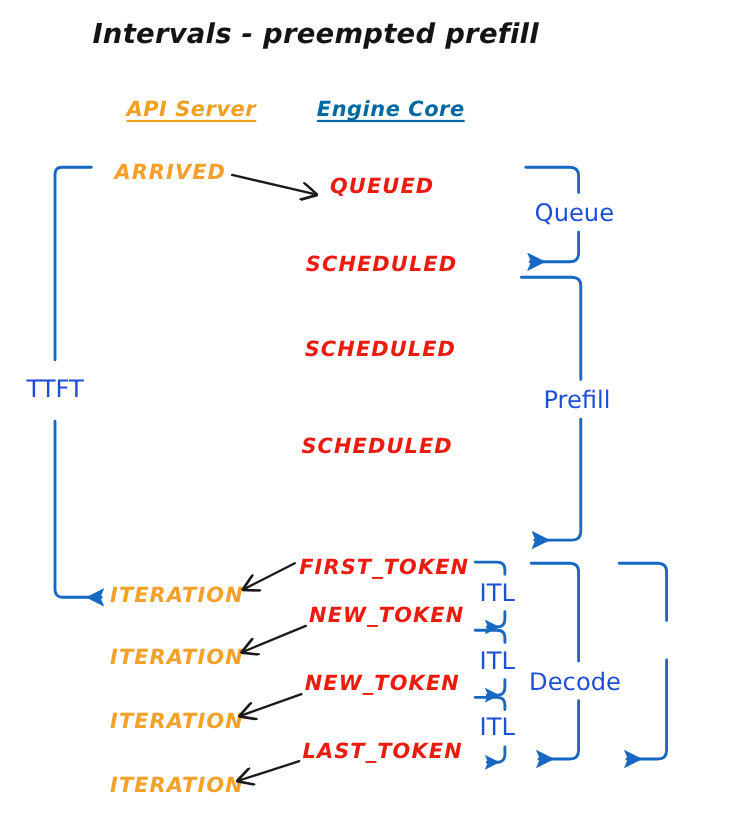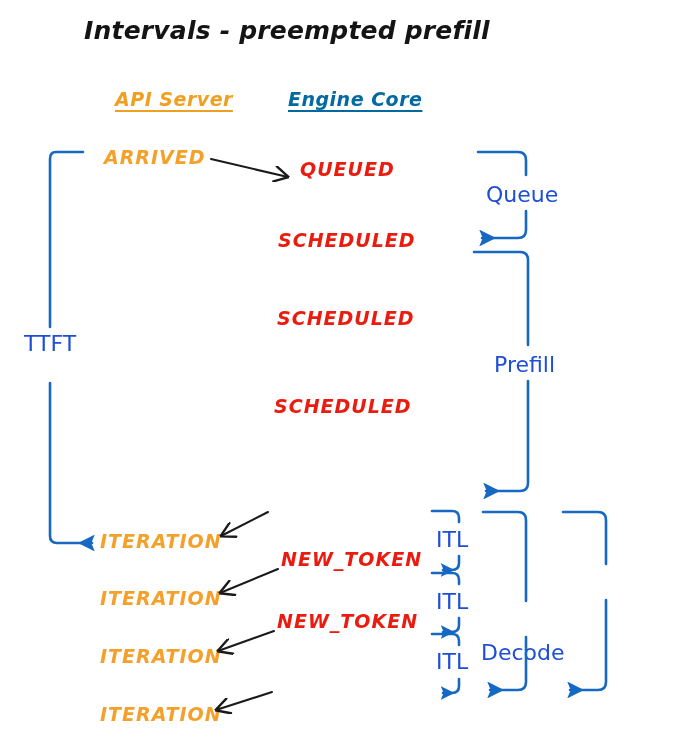--- a/index.html
+++ b/index.html
@@ -88,30 +88,32 @@
   <div class="hand state-orange" style="left:104px; top:146px;">ARRIVED</div>
   <div class="hand state-orange" style="left:100px; top:530px;">ITERATION</div>
   <div class="hand state-orange" style="left:100px; top:587px;">ITERATION</div>
   <div class="hand state-orange" style="left:100px; top:645px;">ITERATION</div>
   <div class="hand state-orange" style="left:100px; top:703px;">ITERATION</div>
 
   <div class="hand state-red" style="left:300px; top:158px;">QUEUED</div>
   <div class="hand state-red" style="left:278px; top:229px;">SCHEDULED</div>
   <div class="hand state-red" style="left:277px; top:307px;">SCHEDULED</div>
   <div class="hand state-red" style="left:274px; top:395px;">SCHEDULED</div>
+  <div class="hand state-red" style="left:272px; top:505px;">FIRST_TOKEN</div>
   <div class="hand state-red" style="left:281px; top:548px;">NEW_TOKEN</div>
   <div class="hand state-red" style="left:277px; top:610px;">NEW_TOKEN</div>
+  <div class="hand state-red" style="left:275px; top:672px;">LAST_TOKEN</div>
 
-  <div class="blue-label" style="left:24px; top:331px;">TTFT</div>
+  <div class="blue-label" style="left:24px; top:342px;">TTFT</div>
   <div class="blue-label" style="left:486px; top:182px;">Queue</div>
   <div class="blue-label" style="left:494px; top:352px;">Prefill</div>
   <div class="blue-label small" style="left:436px; top:527px;">ITL</div>
   <div class="blue-label small" style="left:436px; top:589px;">ITL</div>
   <div class="blue-label small" style="left:436px; top:649px;">ITL</div>
-  <div class="blue-label" style="left:481px; top:608px;margin-top:32px;">Decode</div>
+  <div class="blue-label" style="left:481px; top:608px;">Decode</div>
 
   <svg class="overlay" viewBox="0 0 679 750">
     <defs>
       <marker id="blueArrowL" viewBox="0 0 12 12" refX="10" refY="6" markerWidth="6.5" markerHeight="6.5" orient="auto-start-reverse">
         <path d="M 0 6 L 12 0 L 9.5 6 L 12 12 Z" fill="#1668c2"></path>
       </marker>
       <marker id="blueArrowSm" viewBox="0 0 12 12" refX="10" refY="6" markerWidth="5.2" markerHeight="5.2" orient="auto-start-reverse">
         <path d="M 0 6 L 12 0 L 9.5 6 L 12 12 Z" fill="#1668c2"></path>
       </marker>
       <marker id="blackArrow" viewBox="0 0 12 12" refX="11" refY="6" markerWidth="8" markerHeight="8" orient="auto-start-reverse">

